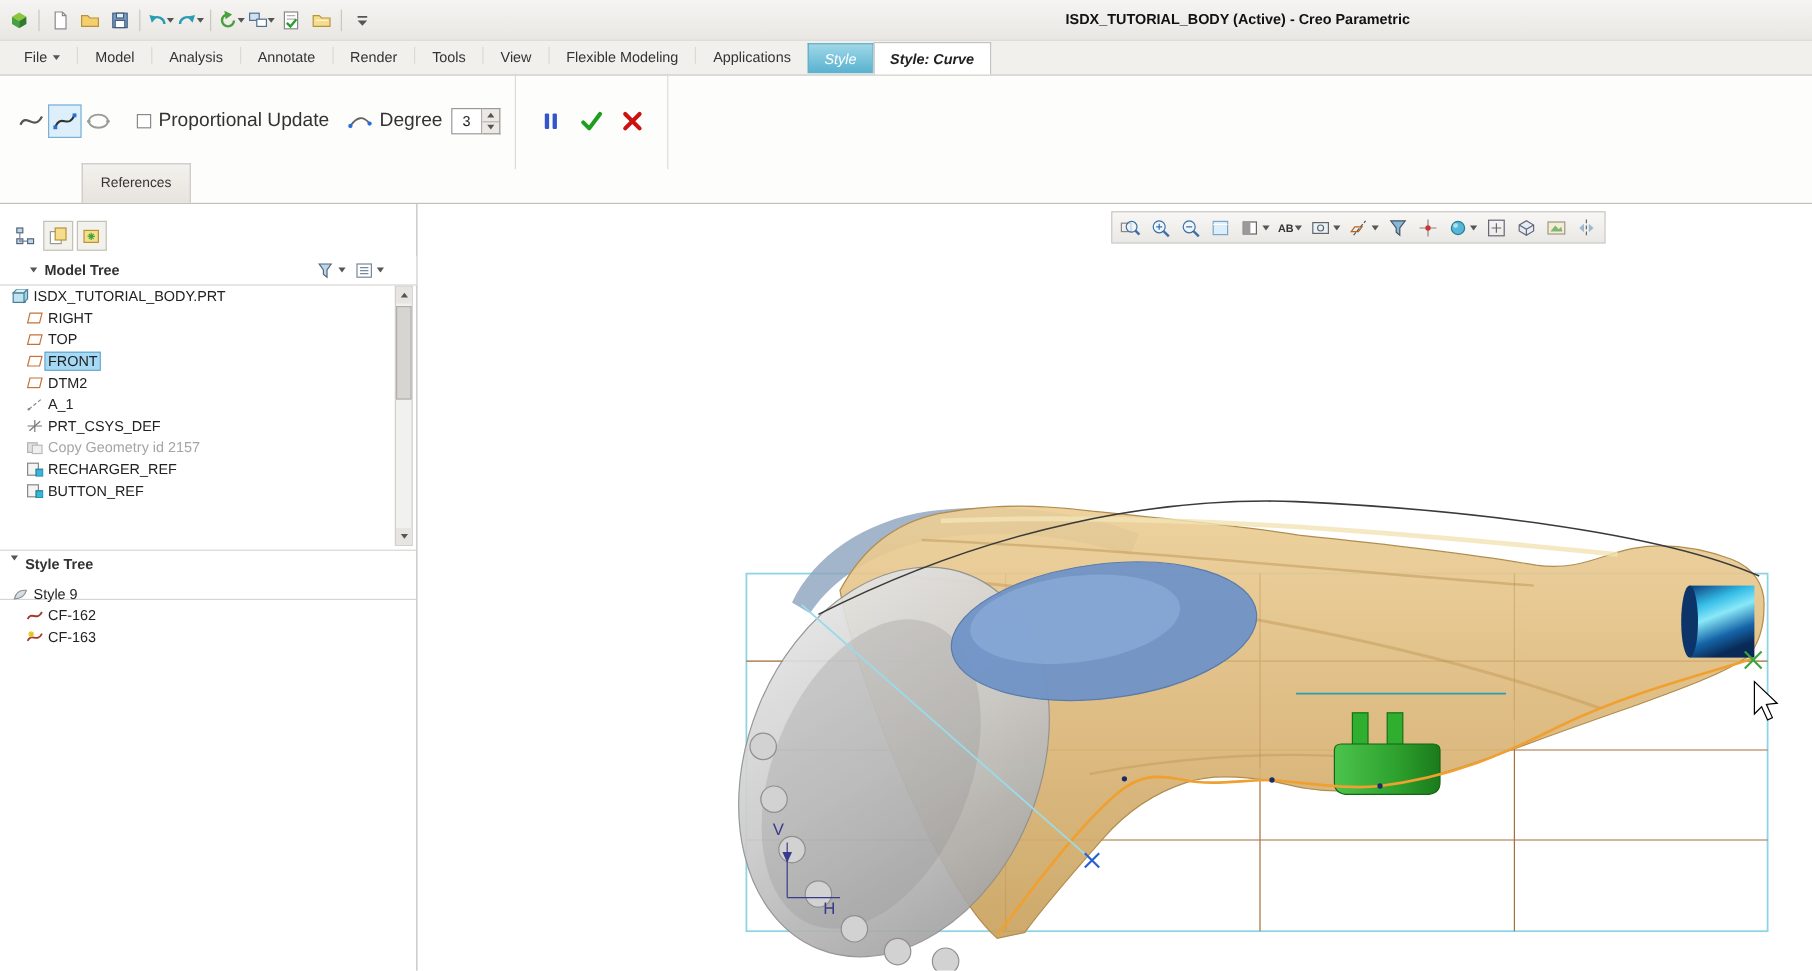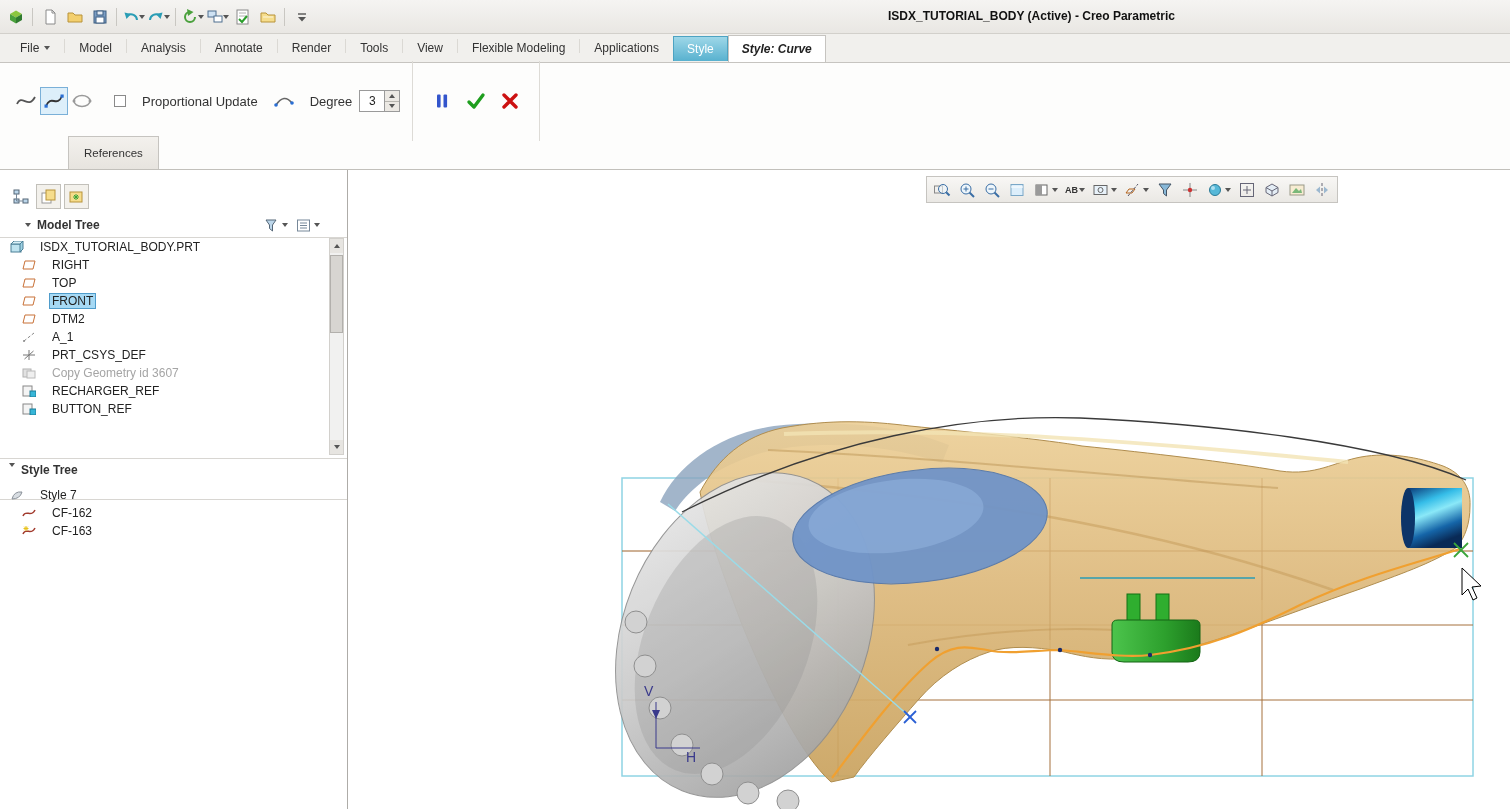--- a/index.html
+++ b/index.html
@@ -11,32 +11,32 @@
 .titlebar{position:absolute;left:0;top:0;width:100%;height:34px;background:linear-gradient(#f5f4f2,#e9e7e3);border-bottom:1px solid #d2d0cb}
 .qat{position:absolute;left:4px;top:4px;height:26px;display:flex;align-items:center;gap:2px}
 .qbtn{width:23px;height:23px;display:flex;align-items:center;justify-content:center;border-radius:2px}
 .qsep{width:1px;height:18px;background:#c9c7c2;margin:0 3px}
 .title{position:absolute;left:888px;top:9px;font-size:12px;font-weight:bold;color:#111;white-space:nowrap}
 
 
 .tabrow{position:absolute;left:0;top:34px;width:100%;height:28px;background:#f1f0ed;display:flex;align-items:center;padding-left:6px}
 .tab{height:25px;padding:0 13px;font-size:12px;color:#333;display:flex;align-items:center;gap:5px;border:1px solid transparent;white-space:nowrap}
 .tsep{width:1px;height:14px;background:#dbd9d4;margin-bottom:5px}
-.tab.style{background:linear-gradient(#9ed7e8,#58b1cf);color:#fff;border:1px solid #4da3c2;border-bottom:none}
+.tab.style{background:linear-gradient(#9ed7e8,#58b1cf);color:#fff;font-style:italic;border:1px solid #4da3c2;border-bottom:none}
 .tab.activecurve{background:#fff;border:1px solid #c6c4c0;border-bottom:none;font-weight:bold;font-style:italic;color:#222;height:27px;margin-bottom:-1px;position:relative;z-index:3}
 .tri{width:0;height:0;border-left:3.5px solid transparent;border-right:3.5px solid transparent;border-top:4.5px solid #555}
 
 
 .ribbon{position:absolute;left:0;top:62px;width:100%;height:108px;background:#fdfdfc;border-top:1px solid #c6c4c0;border-bottom:1px solid #c2c0bb;z-index:2}
 .rcontent{display:flex;align-items:center;height:76px;padding-left:12px}
 .cbtn{width:28px;height:28px;display:flex;align-items:center;justify-content:center;border:1px solid transparent}
 .cbtn.sel{border:1px solid #7ab0d8;background:#ddeffa}
 .chkwrap{display:flex;align-items:center;margin-left:18px}
 .chkbox{width:12px;height:12px;border:1px solid #8a8a8a;background:#fff}
-.smalllbl{font-size:13px;color:#333;margin-left:16px;white-space:nowrap}
+.smalllbl{font-size:16px;color:#333;margin-left:6px;white-space:nowrap}
 .degwrap{display:flex;align-items:center;margin-left:16px}
 .spin{display:flex;margin-left:7px}
 .spinval{width:26px;height:22px;border:1px solid #9a9a9a;background:#fff;font-size:12px;display:flex;align-items:center;justify-content:center}
 .spinarrows{width:15px;height:22px;border:1px solid #9a9a9a;border-left:none;display:flex;flex-direction:column;background:#ece9e4}
 .spinarrows>div{flex:1;display:flex;align-items:center;justify-content:center}
 .spinarrows>div+div{border-top:1px solid #b8b6b0}
 .tri-up-s{width:0;height:0;border-left:3px solid transparent;border-right:3px solid transparent;border-bottom:4px solid #555}
 .tri-down-s{width:0;height:0;border-left:3px solid transparent;border-right:3px solid transparent;border-top:4px solid #555}
 .vsep{width:1px;height:80px;background:#dddbd6;margin:0 12px;align-self:center}
 .obtn{width:28px;height:28px;display:flex;align-items:center;justify-content:center;margin:0 3px}
@@ -46,21 +46,21 @@
 .leftpanel{position:absolute;left:0;top:170px;width:348px;bottom:0;background:#fff;border-right:1px solid #aeaca8}
 .ptoolbar{position:absolute;left:8px;top:14px;display:flex;gap:3px}
 .pbtn{width:25px;height:25px;border:1px solid transparent;display:flex;align-items:center;justify-content:center}
 .pbtn.framed{border:1px solid #c2c0ba;background:#f3f1ec}
 .mt-header{position:absolute;left:0;top:43px;width:100%;height:25px;display:flex;align-items:center;padding:0 25px;border-bottom:1px solid #d8d6d2;background:#fff}
 .hdr-title{font-size:12px;font-weight:bold;color:#333;margin-left:6px}
 .hdr-icons{margin-left:auto;display:flex;align-items:center;gap:4px}
 .hbtn{display:flex;align-items:center;gap:3px;padding:2px}
 .dd{width:0;height:0;border-left:3px solid transparent;border-right:3px solid transparent;border-top:4px solid #555}
 .mt-list{position:absolute;left:0;top:68px;width:100%;height:217px;overflow:hidden}
-.row{height:18px;display:flex;align-items:center;gap:14px;font-size:12px;color:#222;padding-left:10px;white-space:nowrap}
+.row{height:18px;display:flex;align-items:center;gap:2px;font-size:12px;color:#222;padding-left:10px;white-space:nowrap}
 .row.child{padding-left:22px}
 .row .lbl{padding:0 2px}
 .row.sel .lbl{background:#a6d9f4;outline:1px solid #4f9ccb}
 .row.dim{color:#a5a5a5}
 .row svg{flex-shrink:0}
 .scroll{position:absolute;right:3px;top:68px;width:15px;height:217px;background:#f1f1f0;border:1px solid #d2d0cc}
 .sbtn{position:absolute;left:0;width:13px;height:14px;background:#e7e5e1;display:flex;align-items:center;justify-content:center}
 .sbtn.up{top:0}
 .sbtn.down{bottom:0}
 .sthumb{position:absolute;left:0;top:16px;width:13px;height:78px;background:#d7d5d1;border:1px solid #b2b0ac}
@@ -374,21 +374,21 @@
             <line x1="1" y1="6" x2="13" y2="6" stroke="#777"></line>
             <line x1="2.5" y1="10" x2="11.5" y2="2" stroke="#777"></line>
           </svg>
           <span class="lbl">PRT_CSYS_DEF</span>
         </div>
       <div class="row child dim">
           <svg width="14" height="12">
             <rect x="1" y="2" width="8" height="8" fill="#e2e2e2" stroke="#b2b2b2"></rect>
             <rect x="5" y="4" width="8" height="7" fill="#efefef" stroke="#bababa"></rect>
           </svg>
-          <span class="lbl">Copy Geometry id 3607</span>
+          <span class="lbl">Copy Geometry id 2157</span>
         </div>
       <div class="row child">
           <svg width="14" height="12">
             <rect x="1" y="1" width="9" height="10" fill="#f4f4f4" stroke="#888"></rect>
             <rect x="8" y="6" width="6" height="6" fill="#37b6d8" stroke="#1d7d98"></rect>
           </svg>
           <span class="lbl">RECHARGER_REF</span>
         </div>
       <div class="row child">
           <svg width="14" height="12">
@@ -412,21 +412,21 @@
     <div class="st-header">
       <i class="tri"></i>
       <span class="hdr-title">Style Tree</span>
     </div>
 
     <div class="st-list">
       <div class="row">
           <svg width="14" height="12">
             <path d="M2,10 Q4,2 12,3 Q10,10 2,10 Z" fill="#d8dde2" stroke="#8a9199"></path>
           </svg>
-          <span class="lbl">Style 7</span>
+          <span class="lbl">Style 9</span>
         </div>
       <div class="row child">
           <svg width="14" height="12">
             <path d="M1,9 C4,2 9,11 13,3" fill="none" stroke="#a23b2e" stroke-width="1.5"></path>
           </svg>
           <span class="lbl">CF-162</span>
         </div>
       <div class="row child">
           <svg width="14" height="12">
             <path d="M1,9 C4,2 9,11 13,3" fill="none" stroke="#a23b2e" stroke-width="1.5"></path>

